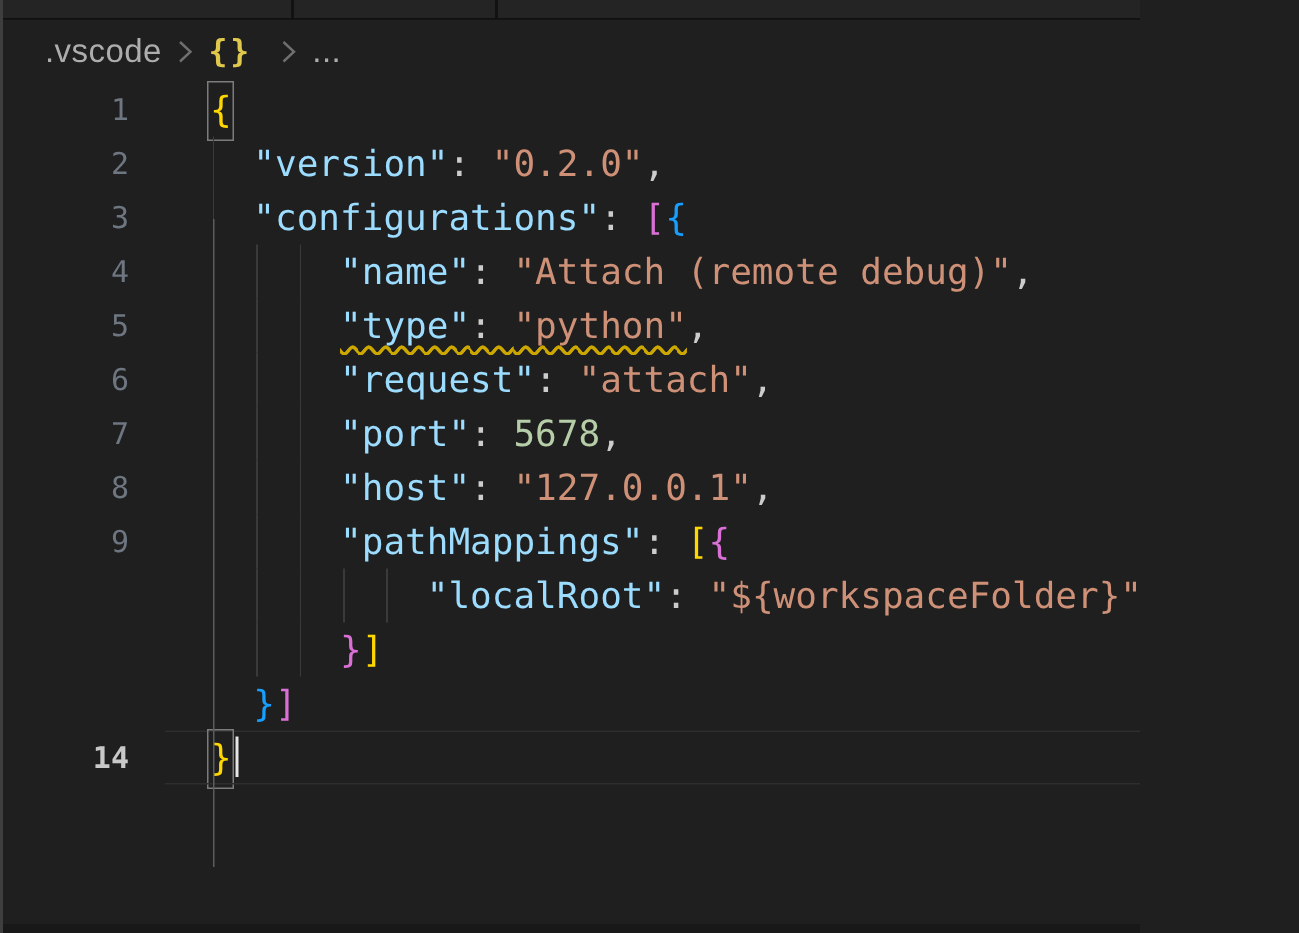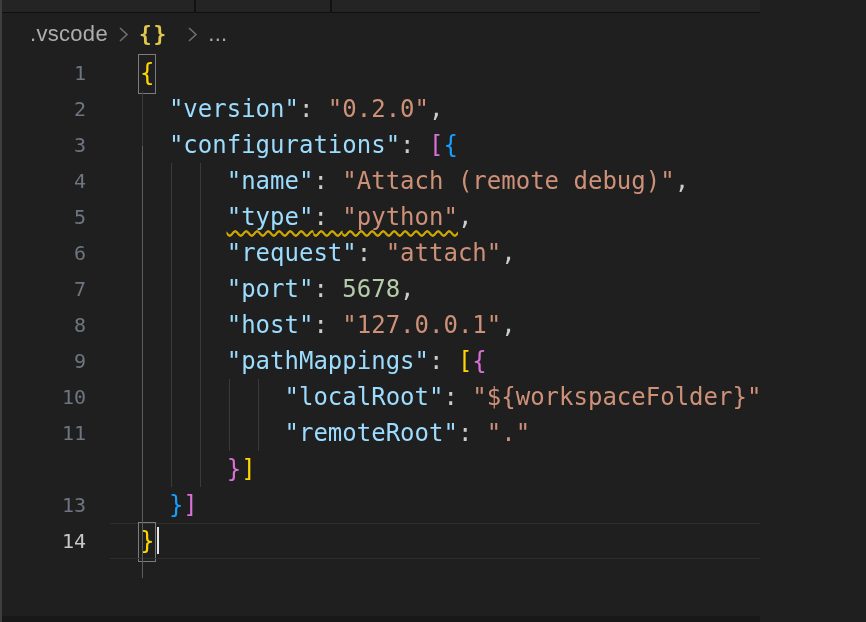--- a/index.html
+++ b/index.html
@@ -25,21 +25,21 @@
     font-family:"Liberation Sans",sans-serif;font-size:22px;color:var(--crumbFg);
   }
   .crumb{white-space:nowrap;letter-spacing:.3px;}
   .crumb-sep{margin:0 10px;display:flex;align-items:center;}
   .crumb-icon{font-family:"DejaVu Sans Mono",monospace;color:var(--crumbIcon);font-size:21px;letter-spacing:2px;margin-right:9px;font-weight:bold;}
 
   
   #code-area{position:absolute;left:0;top:55px;width:866px;}
   .line{position:relative;height:36px;white-space:pre;}
   .num{position:absolute;left:0;top:0;width:86px;text-align:right;font-size:20px;line-height:36px;color:var(--lineNum);}
-  .line.active .num{color:var(--lineNumActive);}
+  .line.active .num{color:var(--lineNumActive);font-weight:bold;}
   .line.active::before,.line.active::after{content:"";position:absolute;left:110px;right:0;height:1px;background:var(--curLineBorder);}
   .line.active::before{top:0;}
   .line.active::after{bottom:0;}
   .code{margin-left:140px;font-size:24px;line-height:36px;}
   .ind{display:inline-block;height:36px;vertical-align:top;
     background:repeating-linear-gradient(to right,transparent 0 2px,var(--guide) 2px 3px,transparent 3px 28.9px);}
   #active-guide{position:absolute;left:141.5px;top:91px;width:1px;height:432px;background:var(--guideActive);z-index:5;}
 
   .tk-key{color:var(--key);}
   .tk-str{color:var(--str);}
@@ -88,22 +88,21 @@
     <div id="active-guide"></div>
   <div class="line"><div class="num">1</div><div class="code"><span class="tk-b1 bracket-box">{</span></div></div>
       <div class="line"><div class="num">2</div><div class="code"><span class="ind" style="width: 28.9px;"></span><span class="tk-key">"version"</span><span class="tk-punct">: </span><span class="tk-str">"0.2.0"</span><span class="tk-punct">,</span></div></div>
       <div class="line"><div class="num">3</div><div class="code"><span class="ind" style="width: 28.9px;"></span><span class="tk-key">"configurations"</span><span class="tk-punct">: </span><span class="tk-b2">[</span><span class="tk-b3">{</span></div></div>
       <div class="line"><div class="num">4</div><div class="code"><span class="ind" style="width: 86.7px;"></span><span class="tk-key">"name"</span><span class="tk-punct">: </span><span class="tk-str">"Attach (remote debug)"</span><span class="tk-punct">,</span></div></div>
       <div class="line"><div class="num">5</div><div class="code"><span class="ind" style="width: 86.7px;"></span><span class="squiggle"><span class="tk-key">"type"</span><span class="tk-punct">: </span><span class="tk-str">"python"</span></span><span class="tk-punct">,</span></div></div>
       <div class="line"><div class="num">6</div><div class="code"><span class="ind" style="width: 86.7px;"></span><span class="tk-key">"request"</span><span class="tk-punct">: </span><span class="tk-str">"attach"</span><span class="tk-punct">,</span></div></div>
       <div class="line"><div class="num">7</div><div class="code"><span class="ind" style="width: 86.7px;"></span><span class="tk-key">"port"</span><span class="tk-punct">: </span><span class="tk-num">5678</span><span class="tk-punct">,</span></div></div>
       <div class="line"><div class="num">8</div><div class="code"><span class="ind" style="width: 86.7px;"></span><span class="tk-key">"host"</span><span class="tk-punct">: </span><span class="tk-str">"127.0.0.1"</span><span class="tk-punct">,</span></div></div>
       <div class="line"><div class="num">9</div><div class="code"><span class="ind" style="width: 86.7px;"></span><span class="tk-key">"pathMappings"</span><span class="tk-punct">: </span><span class="tk-b1">[</span><span class="tk-b2">{</span></div></div>
-      <div class="line"><div class="num">10</div><div class="code"><span class="ind" style="width: 144.5px;"></span><span class="tk-key">"localRoot"</span><span class="tk-punct">: </span><span class="tk-str">"${workspaceFolder}"</span><span class="tk-punct">,</span></div></div>
-      <div class="line"><div class="num">11</div><div class="code"><span class="ind" style="width: 144.5px;"></span><span class="tk-key">"remoteRoot"</span><span class="tk-punct">: </span><span class="tk-str">"."</span></div></div>
+      <div class="line"><div class="code"><span class="ind" style="width: 144.5px;"></span><span class="tk-key">"localRoot"</span><span class="tk-punct">: </span><span class="tk-str">"${workspaceFolder}"</span><span class="tk-punct">,</span></div></div>
       <div class="line"><div class="code"><span class="ind" style="width: 86.7px;"></span><span class="tk-b2">}</span><span class="tk-b1">]</span></div></div>
-      <div class="line"><div class="num">13</div><div class="code"><span class="ind" style="width: 28.9px;"></span><span class="tk-b3">}</span><span class="tk-b2">]</span></div></div>
+      <div class="line"><div class="code"><span class="ind" style="width: 28.9px;"></span><span class="tk-b3">}</span><span class="tk-b2">]</span></div></div>
       <div class="line active"><div class="num">14</div><div class="code"><span class="tk-b1 bracket-box">}</span><span class="cursor"></span></div></div>
     </div>
 
   <div id="left-edge"></div>
   <div id="bottom-strip"></div>
 </div>
 
 </body></html>

